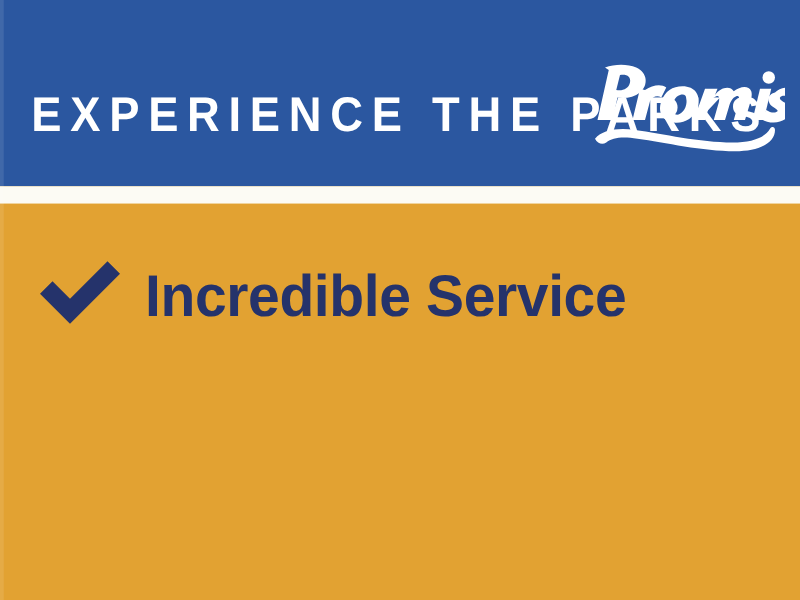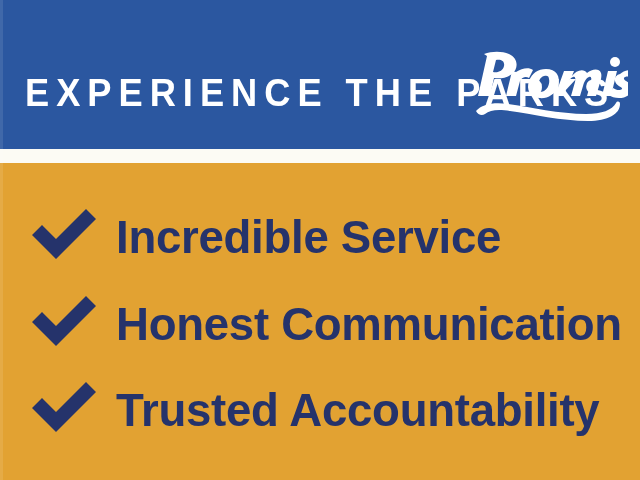--- a/index.html
+++ b/index.html
@@ -185,34 +185,18 @@
 
     <div class="promise-row row-0">
       <span class="check-icon">
         <svg width="68" height="56" viewBox="0 0 68 56" xmlns="http://www.w3.org/2000/svg">
           <path d="M2 28 L12 18 L26 32 L56 2 L66 12 L26 52 Z" fill="#25336B"></path>
         </svg>
       </span>
       <span class="promise-label">Incredible Service</span>
     </div>
 
-    <div class="promise-row row-1">
-      <span class="check-icon">
-        <svg width="68" height="56" viewBox="0 0 68 56" xmlns="http://www.w3.org/2000/svg">
-          <path d="M2 28 L12 18 L26 32 L56 2 L66 12 L26 52 Z" fill="#25336B"></path>
-        </svg>
-      </span>
-      <span class="promise-label">Honest Communication</span>
-    </div>
-
-    <div class="promise-row row-2">
-      <span class="check-icon">
-        <svg width="68" height="56" viewBox="0 0 68 56" xmlns="http://www.w3.org/2000/svg">
-          <path d="M2 28 L12 18 L26 32 L56 2 L66 12 L26 52 Z" fill="#25336B"></path>
-        </svg>
-      </span>
-      <span class="promise-label">Trusted Accountability</span>
-    </div>
+
 
   </div>
 
   <div class="edge-left"></div>
 </div>
 
 </body></html>

